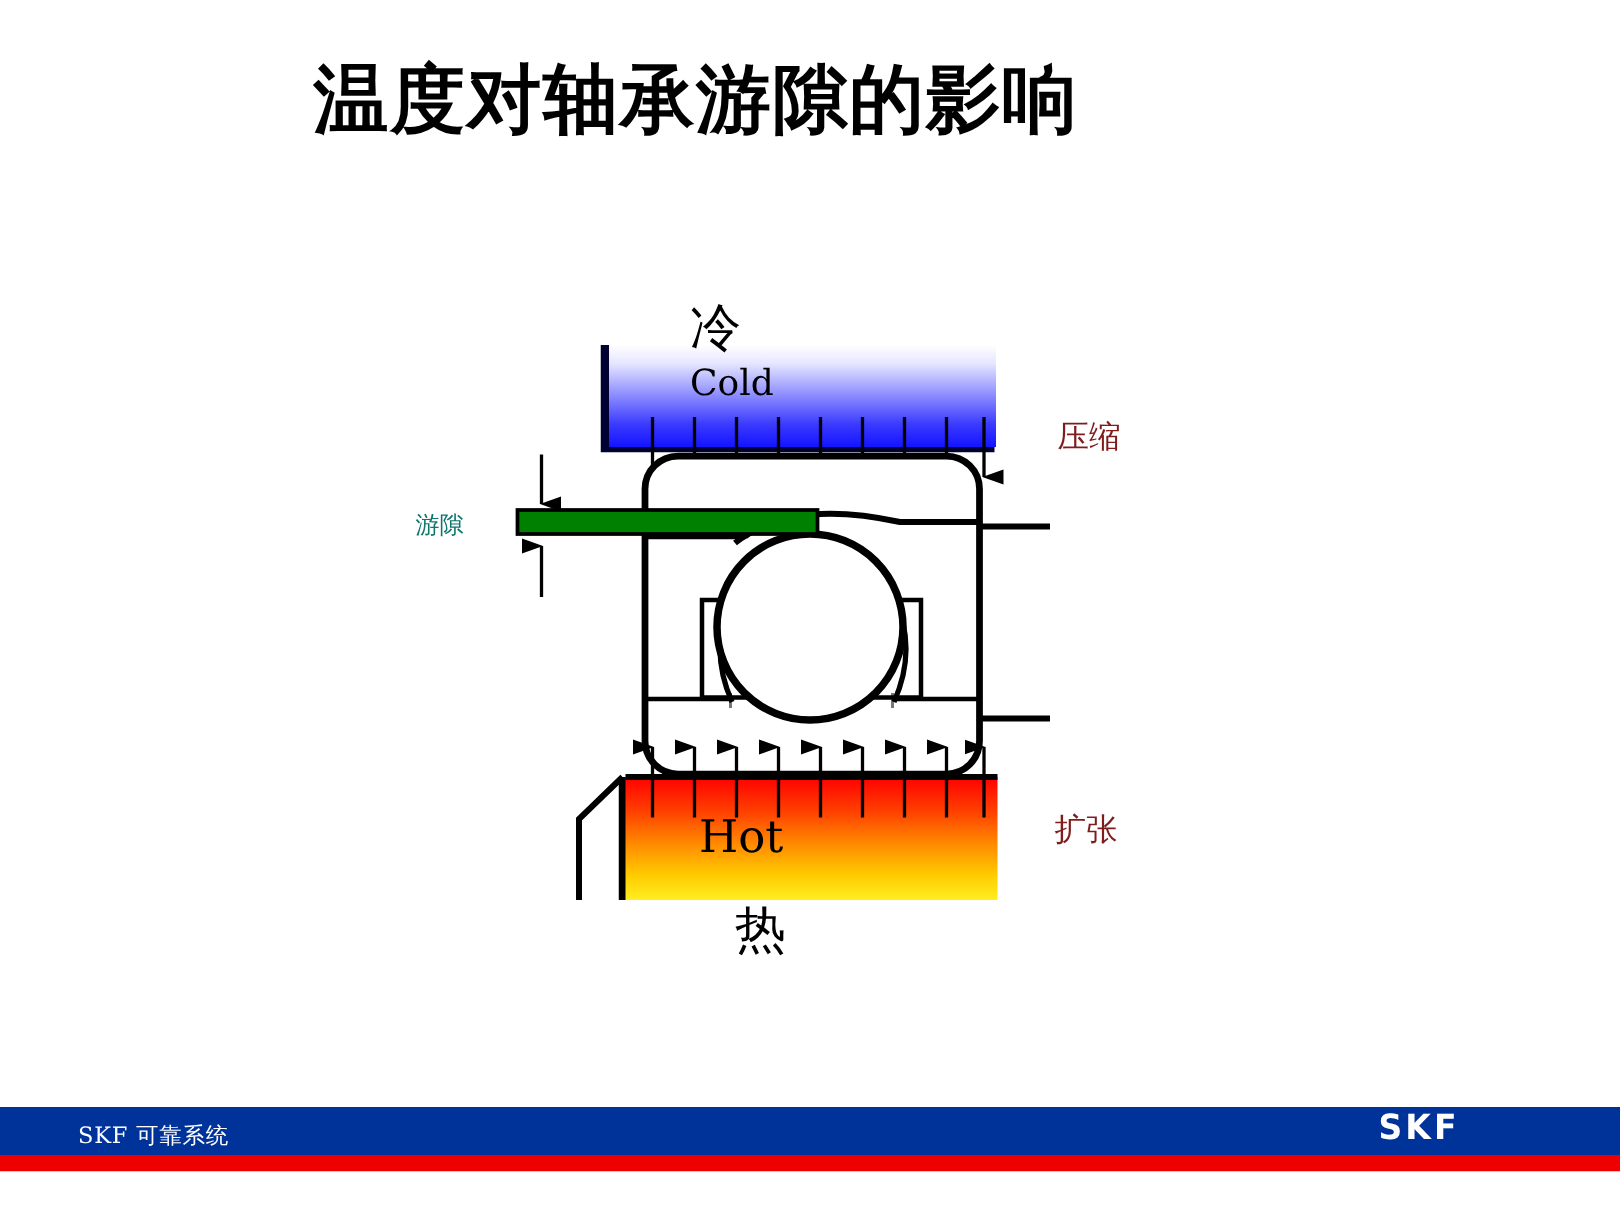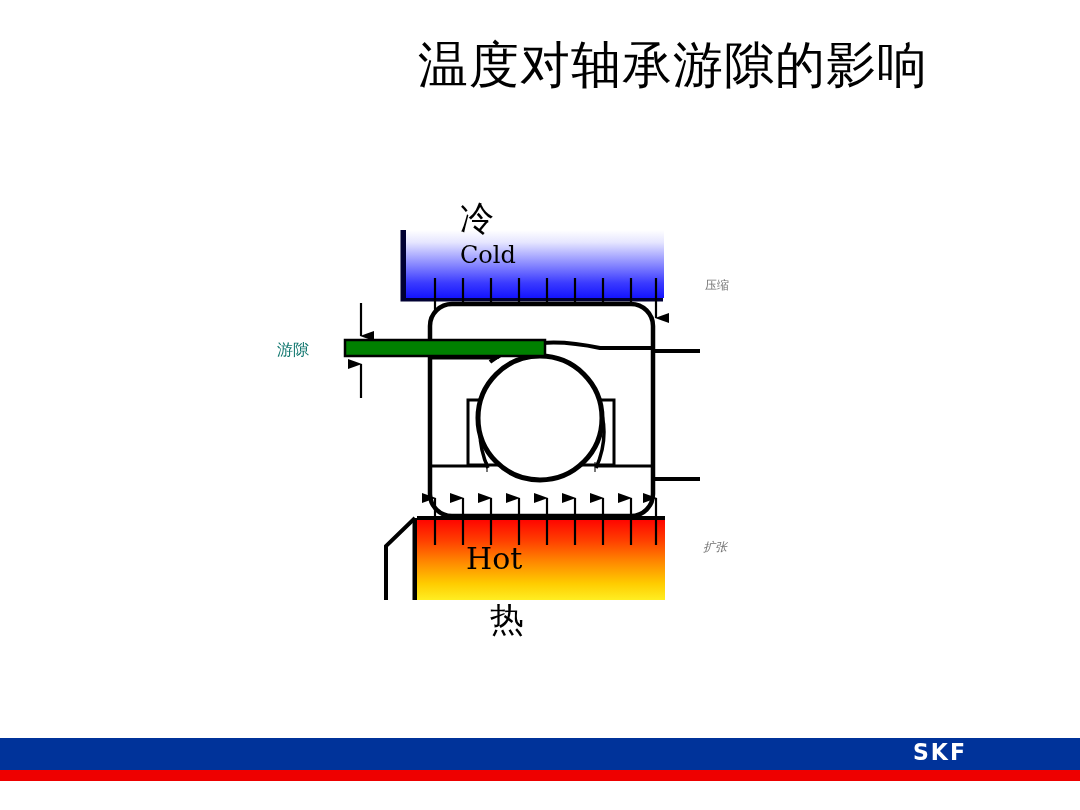--- a/index.html
+++ b/index.html
@@ -22,24 +22,24 @@
     height: 810px;
     background: #ffffff;
   }
 
   
   .slide-title {
     position: absolute;
     left: 0;
     top: 38px;
     width: 928px;
-    text-align: right;
+    text-align: center;
     font-family: "DejaVu Serif", "Liberation Serif", serif;
     font-size: 50px;
-    font-weight: 400;
+    font-weight: 700;
     color: #000000;
     letter-spacing: 1px;
     line-height: 1.1;
     white-space: nowrap;
   }
 
   
   .diagram {
     position: absolute;
     left: 0;
@@ -70,25 +70,25 @@
   .lbl-hot-en {
     left: 466px; top: 541px;
     font-size: 30px;
   }
   .lbl-hot-cn {
     left: 490px; top: 597px;
     font-size: 34px;
   }
   .lbl-side {
     font-family: "DejaVu Sans", "Liberation Sans", sans-serif;
-    font-size: 12px;
-    color: #737373;
+    font-size: 21px;
+    color: #7f1d1d;
   }
   .lbl-compress { left: 705px; top: 277px; }
-  .lbl-expand   { left: 703px; top: 539px; font-style: italic; }
+  .lbl-expand   { left: 703px; top: 539px; }
   .lbl-clearance {
     left: 277px; top: 340px;
     font-family: "DejaVu Sans", "Liberation Sans", sans-serif;
     font-size: 16px;
     color: #0f766e;
   }
 
   
   .footer-bar {
     position: absolute;
@@ -110,36 +110,37 @@
     position: absolute;
     left: 0;
     top: 781px;
     width: 1080px;
     height: 29px;
     background: #ffffff;
   }
   .footer-text {
     position: absolute;
     left: 52px;
-    top: 720px;
+    top: 748px;
     font-family: "DejaVu Serif", "Liberation Serif", serif;
     font-size: 15px;
-    font-weight: 700;
+    font-weight: 400;
     color: #ffffff;
     letter-spacing: 0.5px;
     white-space: nowrap;
   }
   .skf-logo {
     position: absolute;
     left: 913px;
     top: 741px;
     width: 66px;
     height: 24px;
     display: flex;
     align-items: center;
+    justify-content: center;
   }
   .skf-logo-text {
     font-family: "DejaVu Sans", "Liberation Sans", sans-serif;
     font-size: 22px;
     font-weight: 700;
     color: #ffffff;
     letter-spacing: 2px;
     line-height: 1;
     transform: scaleY(1.05);
   }

